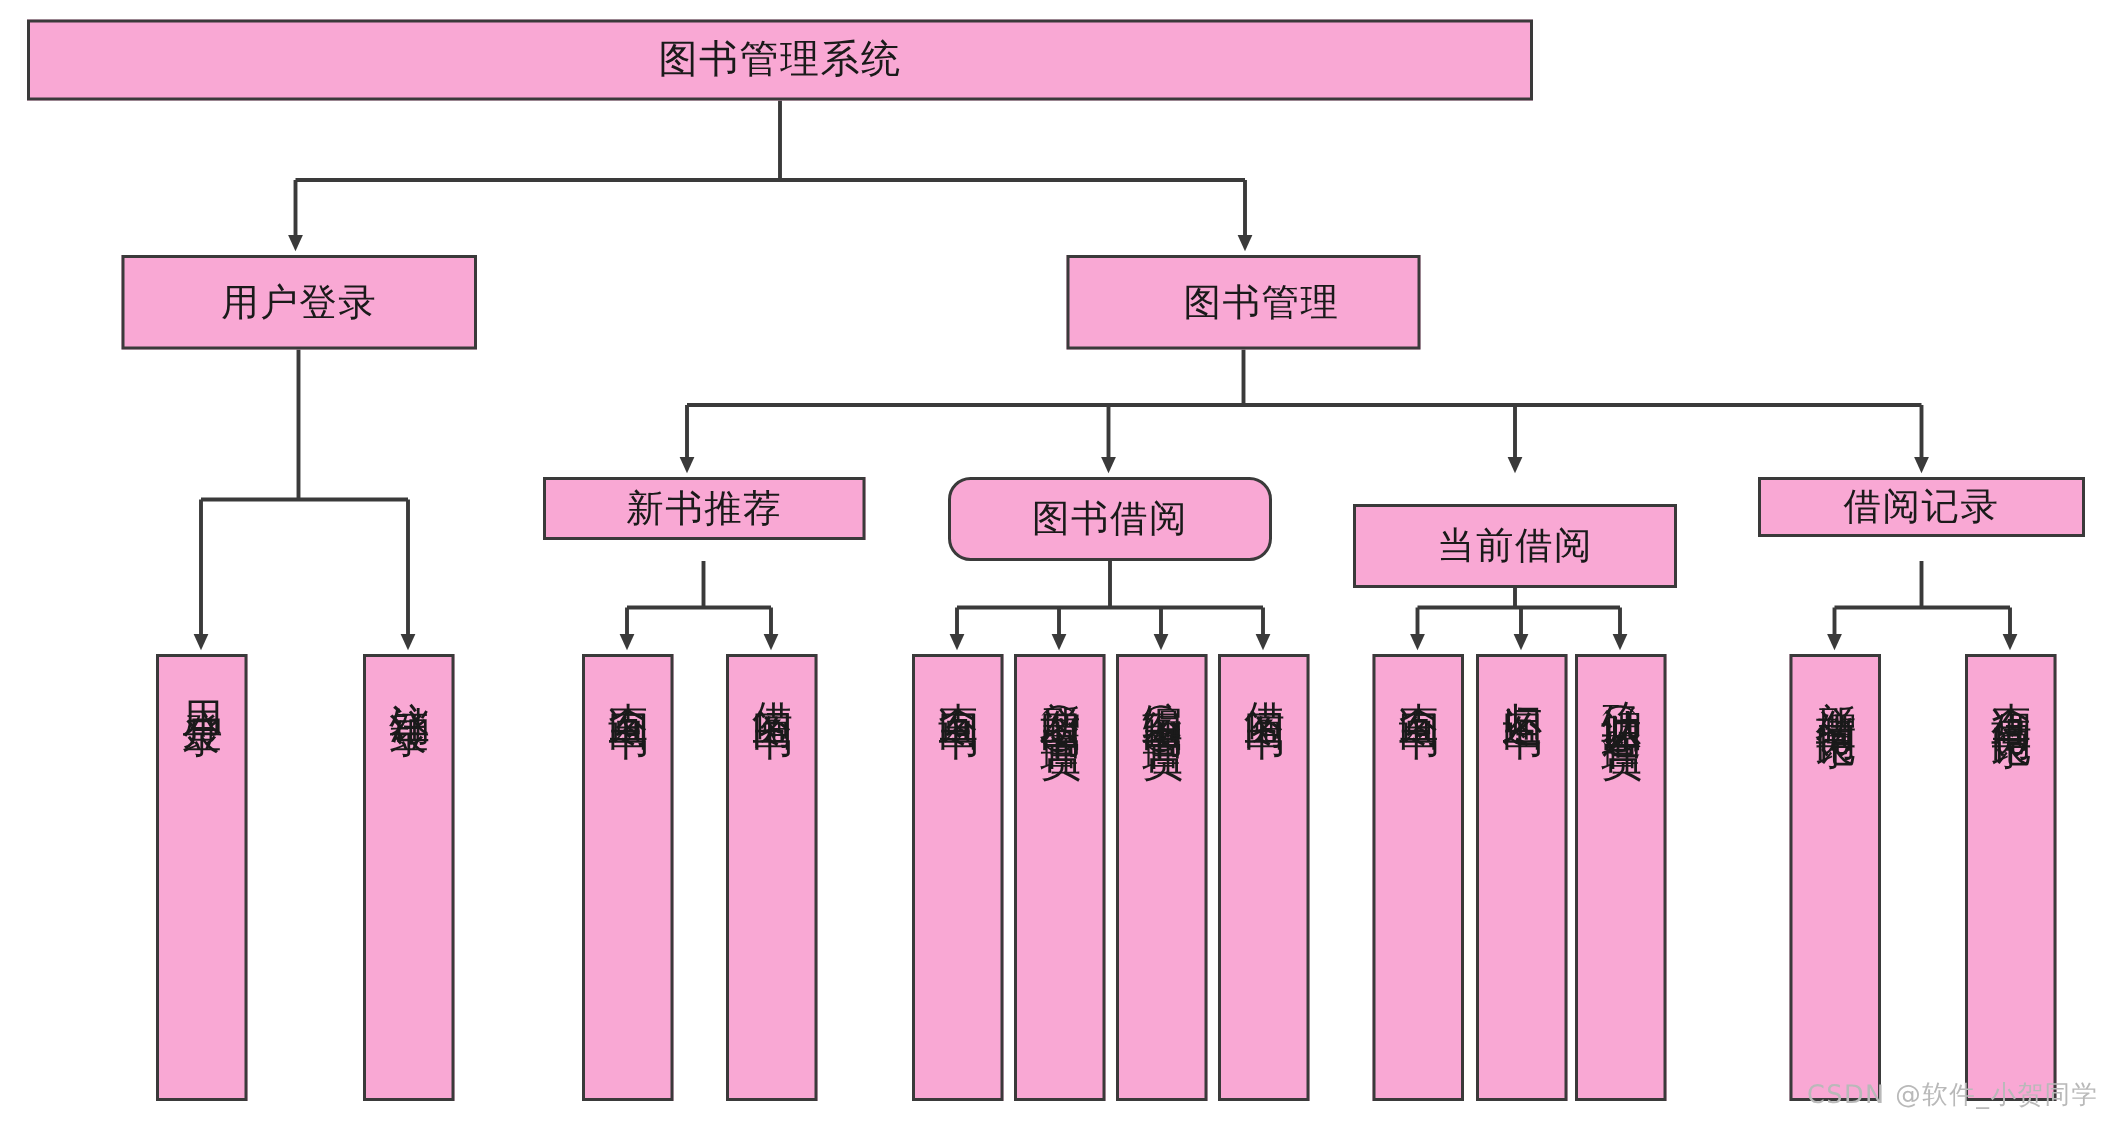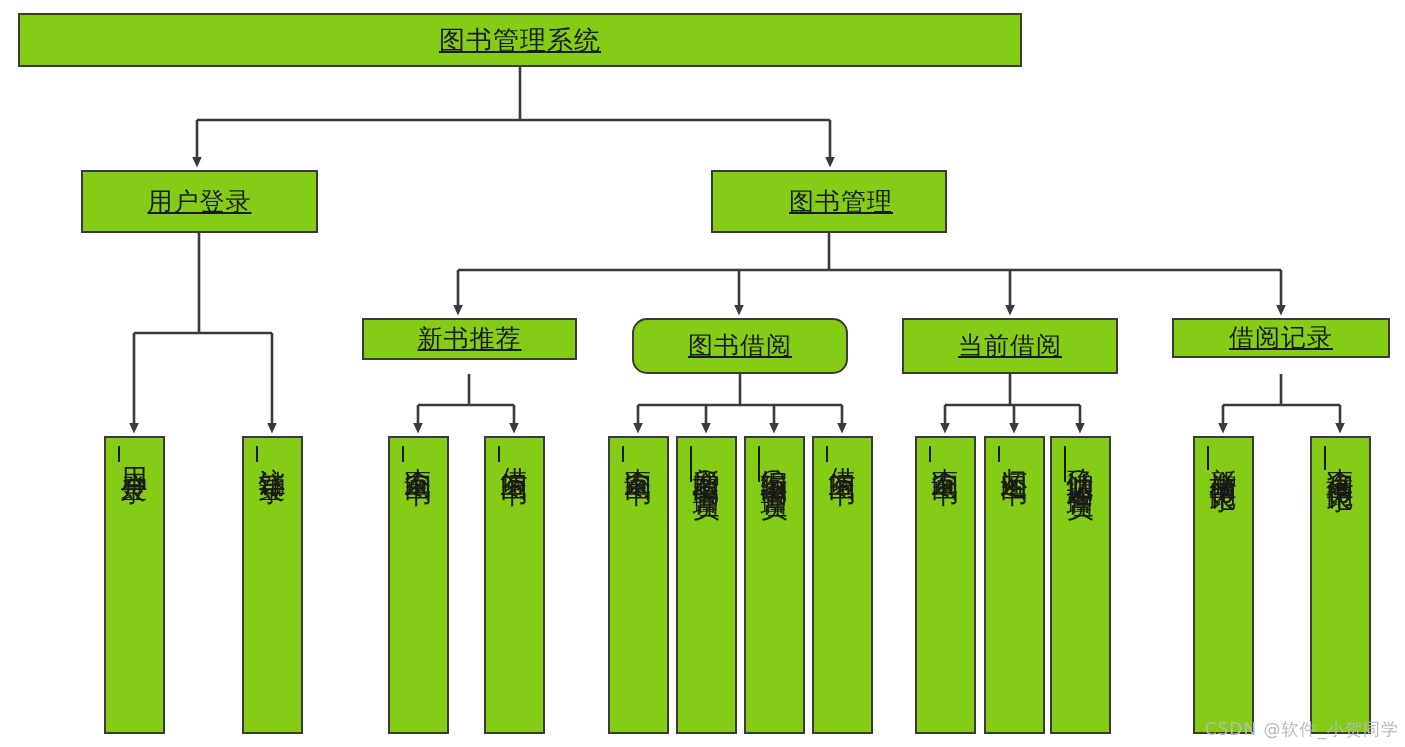--- a/index.html
+++ b/index.html
@@ -9,26 +9,25 @@
     font-family:"DejaVu Sans","Liberation Sans",sans-serif;
     overflow:hidden;
   }
   #canvas{position:relative;width:1405px;height:747px;}
   svg#wires{position:absolute;left:0;top:0;width:1405px;height:747px;pointer-events:none;}
 
   .node{
     position:absolute;
     box-sizing:border-box;
     border:2.5px solid #3a3a3a;
-    background:#84cc16;
+    background:#f9a8d4;
     display:flex;
     align-items:center;
     justify-content:center;
     color:#1a1a1a;
-    text-decoration:underline;
   }
   .node .lbl{
     display:block;
     text-align:center;
     letter-spacing:1px;
     line-height:1.1;
     white-space:nowrap;
   }
   .h-node .lbl{font-size:25px;}
   #node-root .lbl{font-size:26px;}
@@ -121,21 +120,21 @@
   <div class="node h-node" style="left:711px;top:170px;width:236px;height:63px;padding-left:24px;">
     <span class="lbl">图书管理</span>
   </div>
 
   <div class="node h-node" style="left:362px;top:318px;width:215px;height:42px;">
     <span class="lbl">新书推荐</span>
   </div>
   <div class="node h-node" style="left:632px;top:318px;width:216px;height:56px;border-radius:15px;">
     <span class="lbl">图书借阅</span>
   </div>
-  <div class="node h-node" style="left:902px;top:318px;width:216px;height:56px;">
+  <div class="node h-node" style="left:902px;top:336px;width:216px;height:56px;">
     <span class="lbl">当前借阅</span>
   </div>
   <div class="node h-node" style="left:1172px;top:318px;width:218px;height:40px;">
     <span class="lbl">借阅记录</span>
   </div>
 
   <div class="node leaf" style="left:104px;top:436px;width:61px;height:298px;">
     <span class="lbl">用户登录</span>
   </div>
   <div class="node leaf" style="left:242px;top:436px;width:61px;height:298px;">

